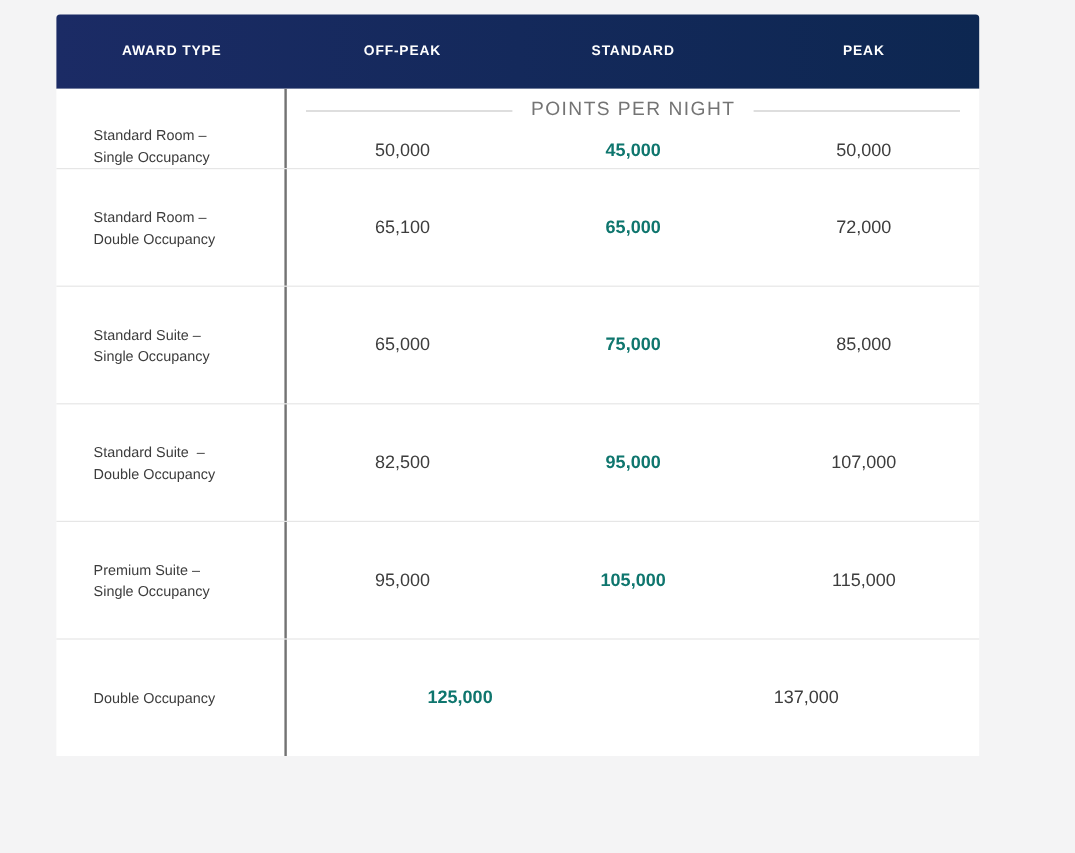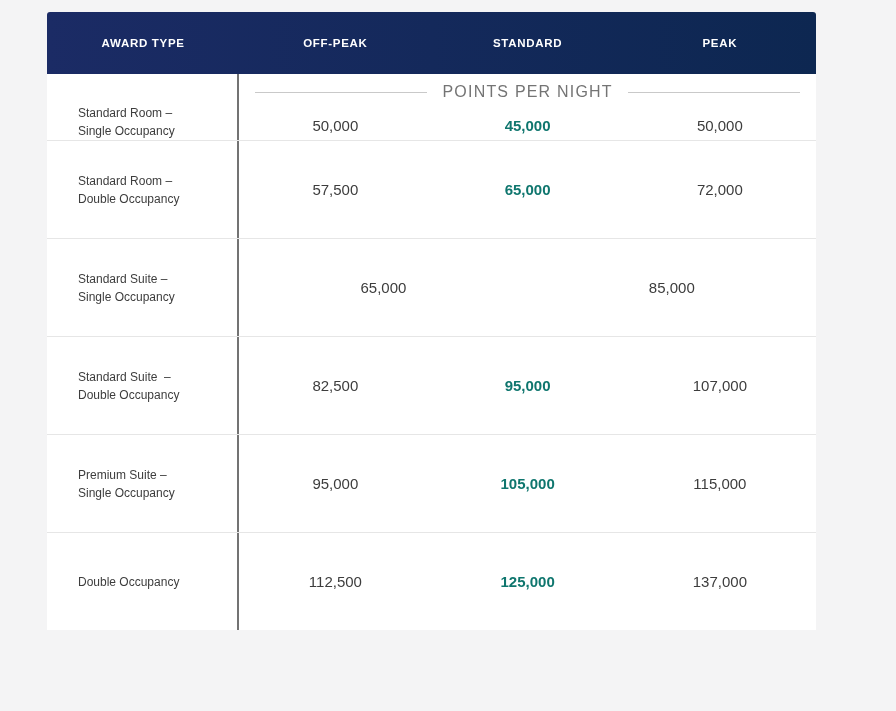--- a/index.html
+++ b/index.html
@@ -114,33 +114,34 @@
         </div>
       </div>
     </div>
 
     <div class="row">
       <div class="label-cell">
         <span>Standard Room –</span>
         <span>Double Occupancy</span>
       </div>
       <div class="values std">
-        <div class="value">57,500</div>
+        <div class="value">65,100</div>
         <div class="value bold">65,000</div>
         <div class="value">72,000</div>
       </div>
     </div>
 
     <div class="row">
       <div class="label-cell">
         <span>Standard Suite –</span>
         <span>Single Occupancy</span>
       </div>
       <div class="values std">
         <div class="value">65,000</div>
+        <div class="value bold">75,000</div>
         <div class="value">85,000</div>
       </div>
     </div>
 
     <div class="row">
       <div class="label-cell">
         <span>Standard Suite  –</span>
         <span>Double Occupancy</span>
       </div>
       <div class="values std">
@@ -160,20 +161,19 @@
         <div class="value bold">105,000</div>
         <div class="value">115,000</div>
       </div>
     </div>
 
     <div class="row">
       <div class="label-cell">
         <span>Double Occupancy</span>
       </div>
       <div class="values std">
-        <div class="value">112,500</div>
         <div class="value bold">125,000</div>
         <div class="value">137,000</div>
       </div>
     </div>
 
   </div>
 </div>
 
 </body></html>

